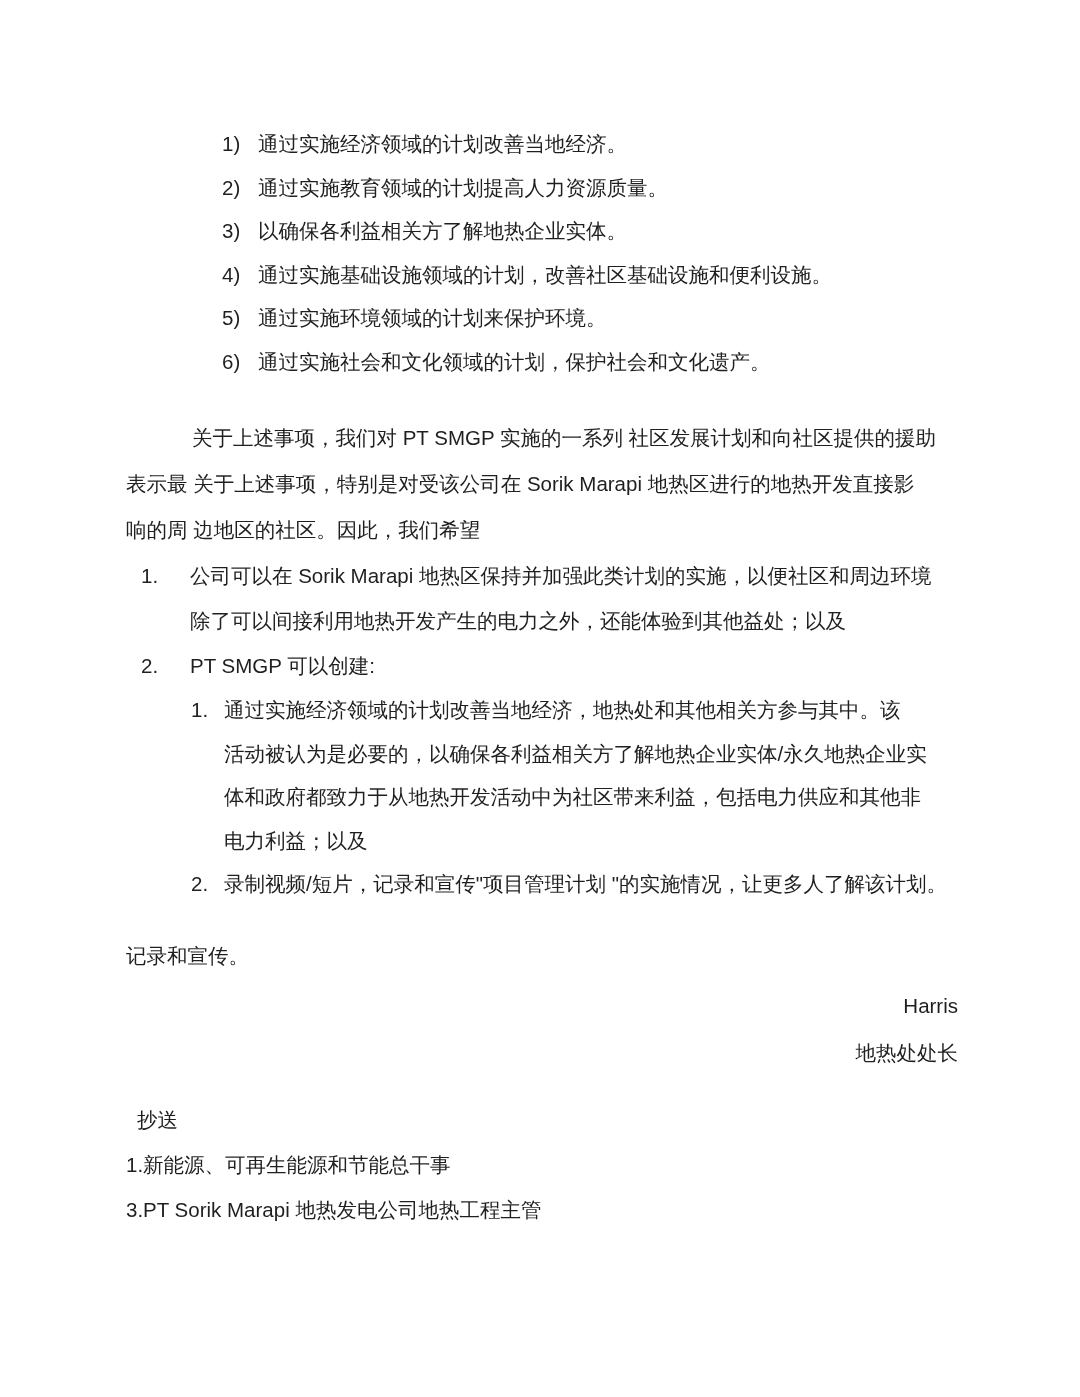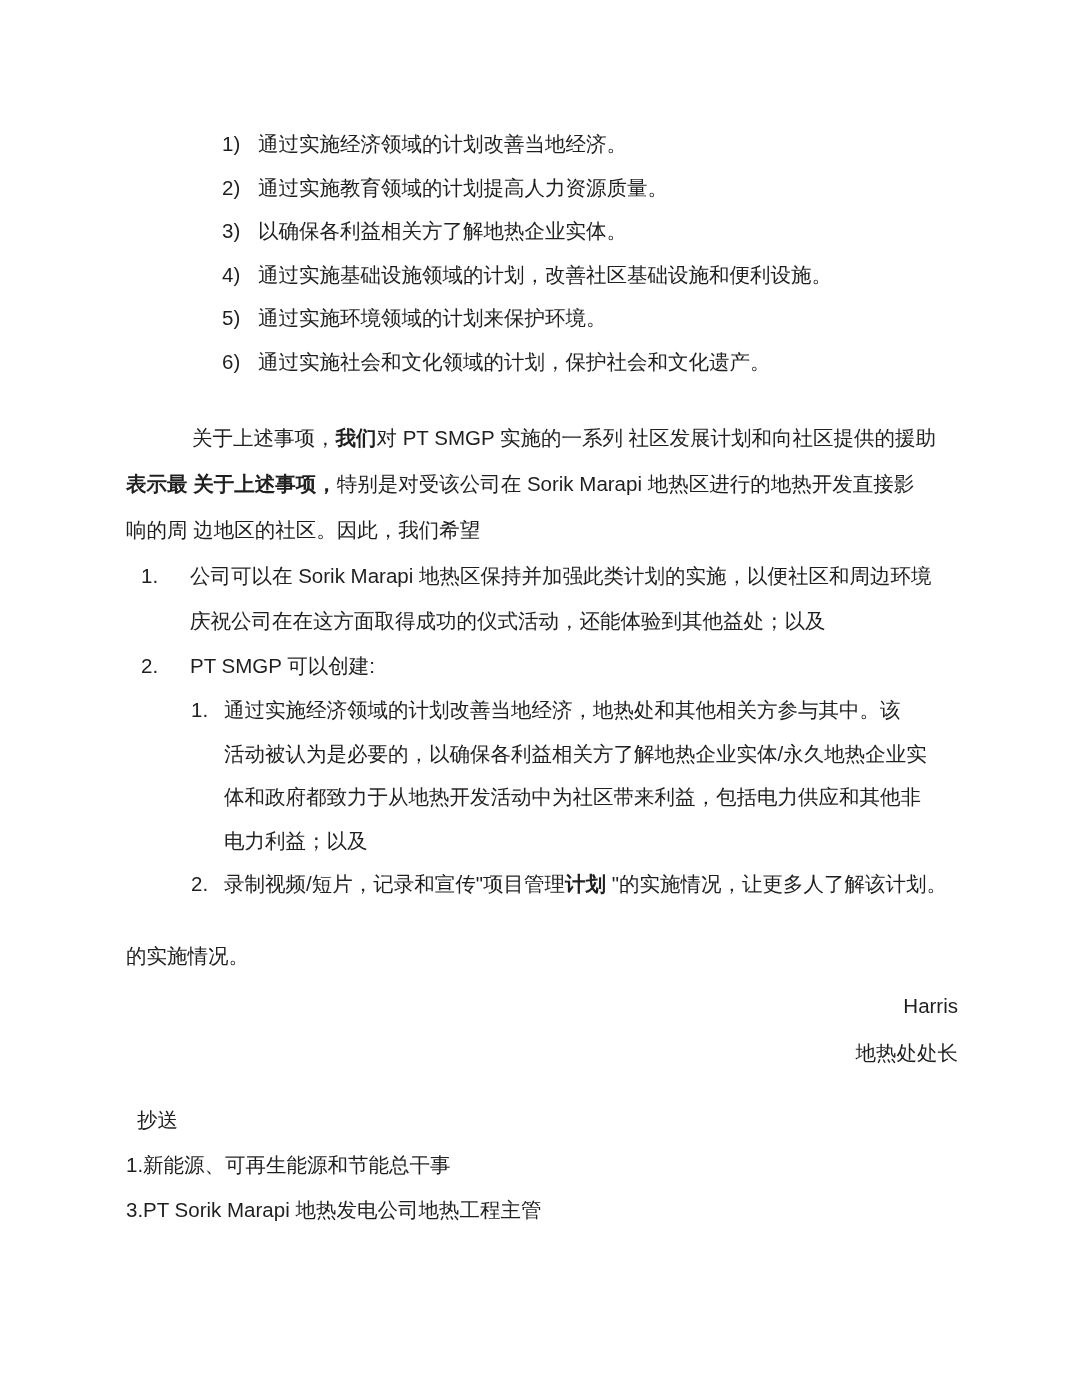--- a/index.html
+++ b/index.html
@@ -15,21 +15,21 @@
     font-size: 20.5px;
     overflow: hidden;
   }
   .page {
     box-sizing: border-box;
     width: 1080px;
     height: 1397px;
     padding: 122px 112px 0 126px;
     background: #ffffff;
   }
-  .b { font-weight: 700; }
+  .b { font-weight: 400; }
 
   
   .goal-list { margin: 0; padding: 0; list-style: none; }
   .goal-row {
     display: flex;
     line-height: 43.5px;
     padding-left: 96px;
   }
   .goal-row .num { flex: 0 0 36px; }
   .goal-row .txt { flex: 1; white-space: pre-wrap; }
@@ -114,21 +114,21 @@
   </ul>
 
   <p class="para"><span>关于上述事项，</span><span class="b">我们</span><span>对 PT SMGP 实施的一系列 社区发展计划和向社区提供的援助
 </span><span class="b">表示最 关于上述事项，</span><span>特别是对受该公司在 Sorik Marapi 地热区进行的地热开发直接影
 响的周 边地区的社区。因此，我们希望</span></p>
 
   <div class="wish-list">
     <div class="wish-row">
       <span class="num">1.</span>
       <span class="txt">公司可以在 Sorik Marapi 地热区保持并加强此类计划的实施，以便社区和周边环境
-庆祝公司在在这方面取得成功的仪式活动，还能体验到其他益处；以及</span>
+除了可以间接利用地热开发产生的电力之外，还能体验到其他益处；以及</span>
     </div>
     <div class="wish-row">
       <span class="num">2.</span>
       <span class="txt">PT SMGP 可以创建:</span>
     </div>
   </div>
 
   <div class="sub-list">
     <div class="sub-row">
       <span class="num">1.</span>
@@ -136,21 +136,21 @@
 活动被认为是必要的，以确保各利益相关方了解地热企业实体/永久地热企业实
 体和政府都致力于从地热开发活动中为社区带来利益，包括电力供应和其他非
 电力利益；以及</span>
     </div>
     <div class="sub-row">
       <span class="num">2.</span>
       <span class="txt"><span>录制视频/短片，记录和宣传"项目管理</span><span class="b">计划</span><span> "的实施情况，让更多人了解该计划。</span></span>
     </div>
   </div>
 
-  <p class="thanks">的实施情况。</p>
+  <p class="thanks">记录和宣传。</p>
 
   <div class="signature">
     <div>Harris</div>
     <div>地热处处长</div>
   </div>
 
   <p class="cc-label">抄送</p>
 
   <div class="cc-list">
     <div class="cc-item">1.新能源、可再生能源和节能总干事</div>

